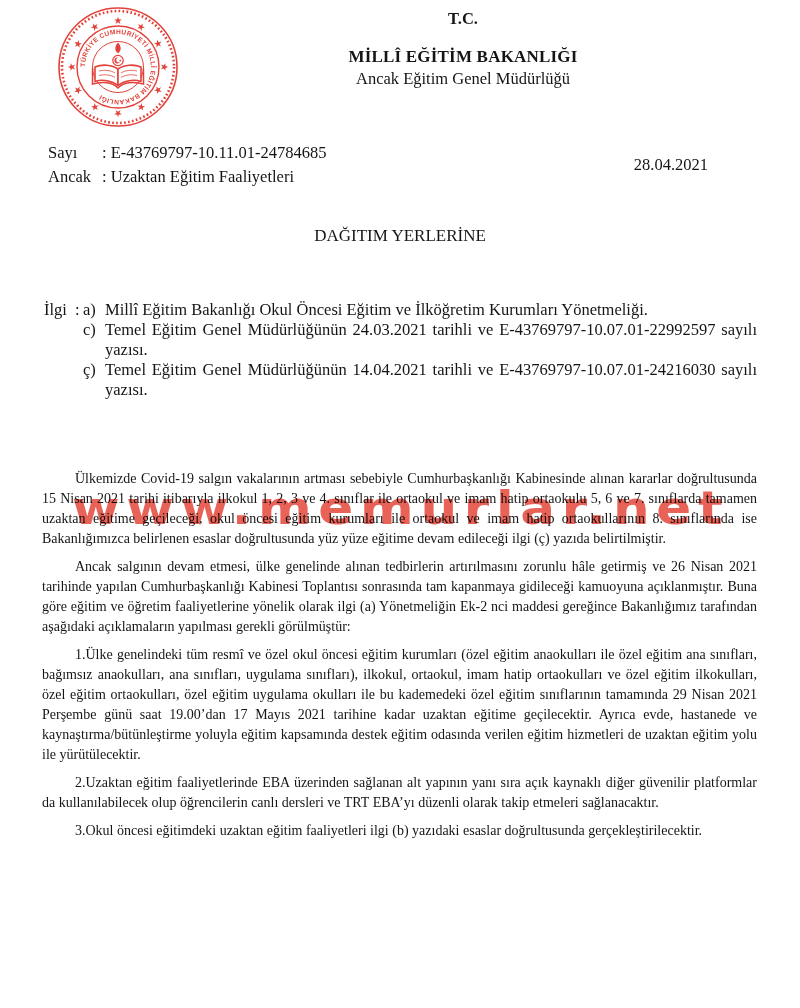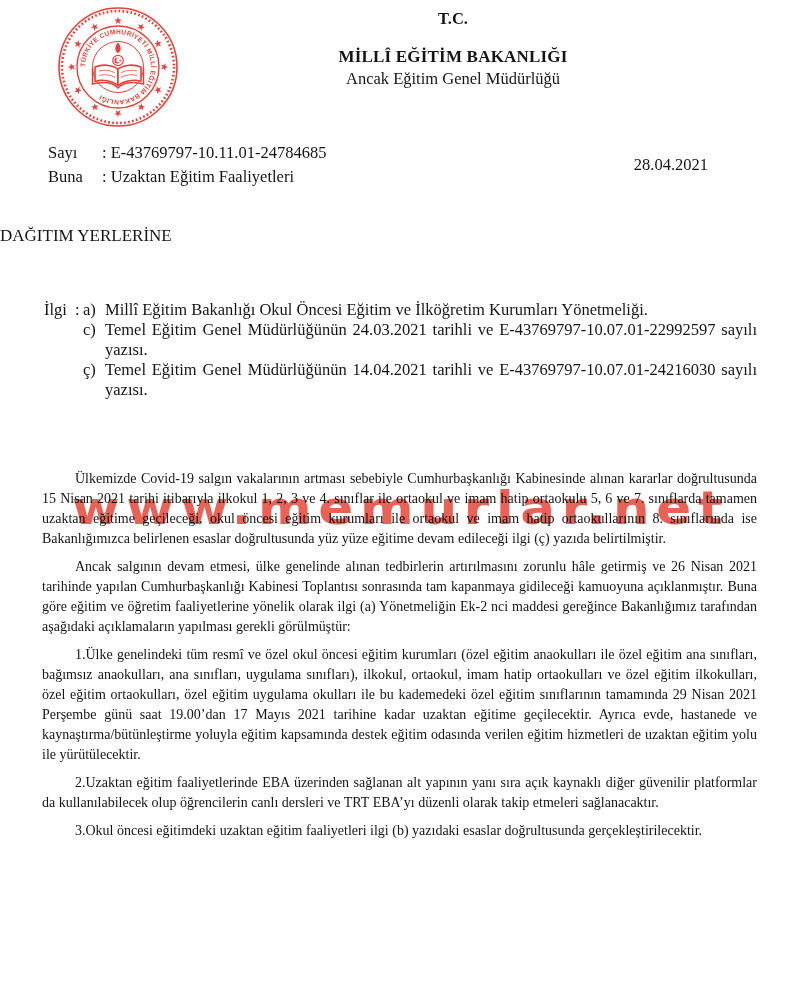--- a/index.html
+++ b/index.html
@@ -7,31 +7,31 @@
     position:relative;
     width:800px;height:1008px;
     background:#ffffff;
     font-family:"Liberation Serif", serif;
     color:#151515;
     overflow:hidden;
   }
   
   .emblem{position:absolute;left:56px;top:5px;width:124px;height:124px;}
   
-  .header-text{position:absolute;left:124px;top:8px;width:658px;text-align:center;line-height:22px;}
+  .header-text{position:absolute;left:134px;top:8px;width:658px;text-align:center;line-height:22px;}
   .hdr-tc{font-size:16.5px;font-weight:bold;}
   .hdr-ministry{font-size:17px;font-weight:bold;letter-spacing:.2px;margin-top:16px;}
   .hdr-dept{font-size:16.5px;}
   
   .meta{position:absolute;top:141px;left:48px;right:43px;font-size:16.5px;line-height:24px;}
   .meta-row{white-space:nowrap;}
   .meta-label{display:inline-block;width:54px;}
   .meta-date{position:absolute;right:49px;top:12px;}
   
-  .salutation{position:absolute;top:226px;left:0;width:800px;text-align:left;font-size:17px;}
+  .salutation{position:absolute;top:226px;left:0;width:800px;text-align:center;font-size:17px;}
   
   .ilgi{position:absolute;top:300px;left:42px;width:715px;font-size:16.5px;line-height:20px;}
   .ilgi-row{position:relative;margin-left:63px;text-indent:-22px;text-align:justify;}
   .ilgi-letter{display:inline-block;width:22px;text-indent:0;}
   .ilgi-tag{position:absolute;left:-61px;top:0;text-indent:0;}
   .ilgi-colon{position:absolute;left:-30px;top:0;text-indent:0;}
   
   .body-text{position:absolute;top:469px;left:42px;width:715px;font-size:14px;line-height:20px;}
   .body-text p{margin:0 0 8px 0;text-indent:33px;text-align:justify;}
   
@@ -123,21 +123,21 @@
     <div class="hdr-ministry">MİLLÎ EĞİTİM BAKANLIĞI</div>
     <div class="hdr-dept">Ancak Eğitim Genel Müdürlüğü</div>
   </div>
 
   <div class="meta">
     <div class="meta-row">
       <span class="meta-label">Sayı</span><span>: E-43769797-10.11.01-24784685</span>
       <span class="meta-date">28.04.2021</span>
     </div>
     <div class="meta-row">
-      <span class="meta-label">Buna</span><span>: Uzaktan Eğitim Faaliyetleri</span>
+      <span class="meta-label">Ancak</span><span>: Uzaktan Eğitim Faaliyetleri</span>
     </div>
   </div>
 
   <div class="salutation">DAĞITIM YERLERİNE</div>
 
   <div class="ilgi">
     <div class="ilgi-row">
       <span class="ilgi-tag">İlgi</span>
       <span class="ilgi-colon">:</span>
       <span class="ilgi-letter">a)</span><span>Millî Eğitim Bakanlığı Okul Öncesi Eğitim ve İlköğretim Kurumları Yönetmeliği.</span>

